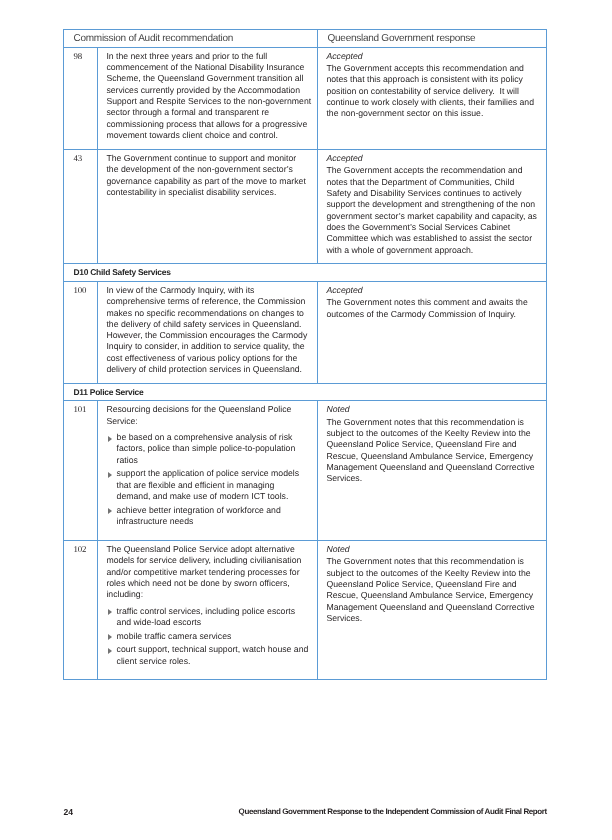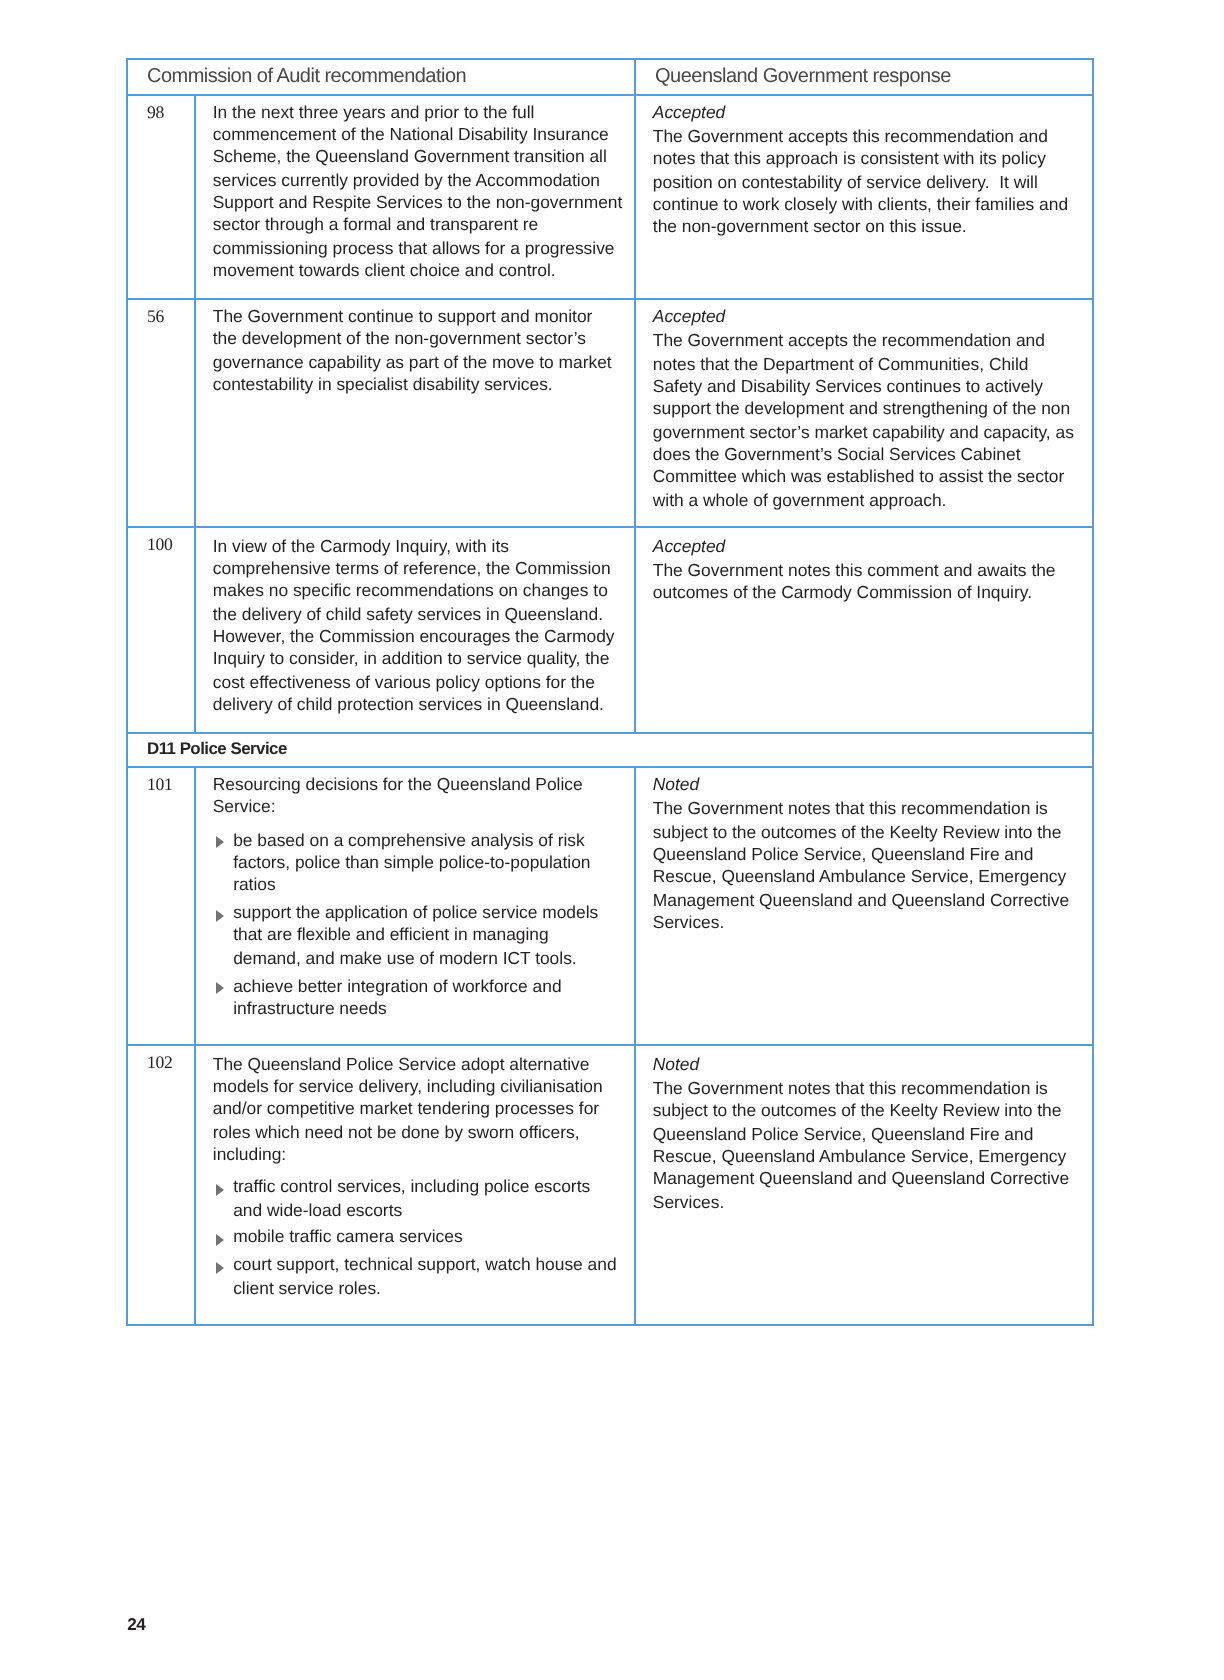--- a/index.html
+++ b/index.html
@@ -100,21 +100,21 @@
         <p class="t">
               <span class="ln">The Government accepts this recommendation and</span>
               <span class="ln">notes that this approach is consistent with its policy</span>
               <span class="ln">position on contestability of service delivery.  It will</span>
               <span class="ln">continue to work closely with clients, their families and</span>
               <span class="ln">the non-government sector on this issue.</span>
             </p>
       </td>
     </tr>
     <tr>
-      <td class="num">56</td>
+      <td class="num">43</td>
       <td class="cellpad">
         <p class="t">
               <span class="ln">The Government continue to support and monitor</span>
               <span class="ln">the development of the non-government sector’s</span>
               <span class="ln">governance capability as part of the move to market</span>
               <span class="ln">contestability in specialist disability services.</span>
             </p>
       </td>
       <td class="cellpad">
         <p class="t ital">
@@ -125,20 +125,25 @@
               <span class="ln">notes that the Department of Communities, Child</span>
               <span class="ln">Safety and Disability Services continues to actively</span>
               <span class="ln">support the development and strengthening of the non</span>
               <span class="ln">government sector’s market capability and capacity, as</span>
               <span class="ln">does the Government’s Social Services Cabinet</span>
               <span class="ln">Committee which was established to assist the sector</span>
               <span class="ln">with a whole of government approach.</span>
             </p>
       </td>
     </tr>
+    <tr class="band">
+      <td colspan="3">
+            <div class="bt">D10 Child Safety Services</div>
+          </td>
+    </tr>
     <tr>
       <td class="num">100</td>
       <td class="cellpad">
         <p class="t">
               <span class="ln">In view of the Carmody Inquiry, with its</span>
               <span class="ln">comprehensive terms of reference, the Commission</span>
               <span class="ln">makes no specific recommendations on changes to</span>
               <span class="ln">the delivery of child safety services in Queensland.</span>
               <span class="ln">However, the Commission encourages the Carmody</span>
               <span class="ln">Inquiry to consider, in addition to service quality, the</span>
@@ -253,14 +258,15 @@
               <span class="ln">Management Queensland and Queensland Corrective</span>
               <span class="ln">Services.</span>
             </p>
       </td>
     </tr>
     </tbody>
   </table>
 
   <div class="footer">
     <div class="pg">24</div>
+    <div class="ft">Queensland Government Response to the Independent Commission of Audit Final Report</div>
   </div>
 </div>
 
 </body></html>

